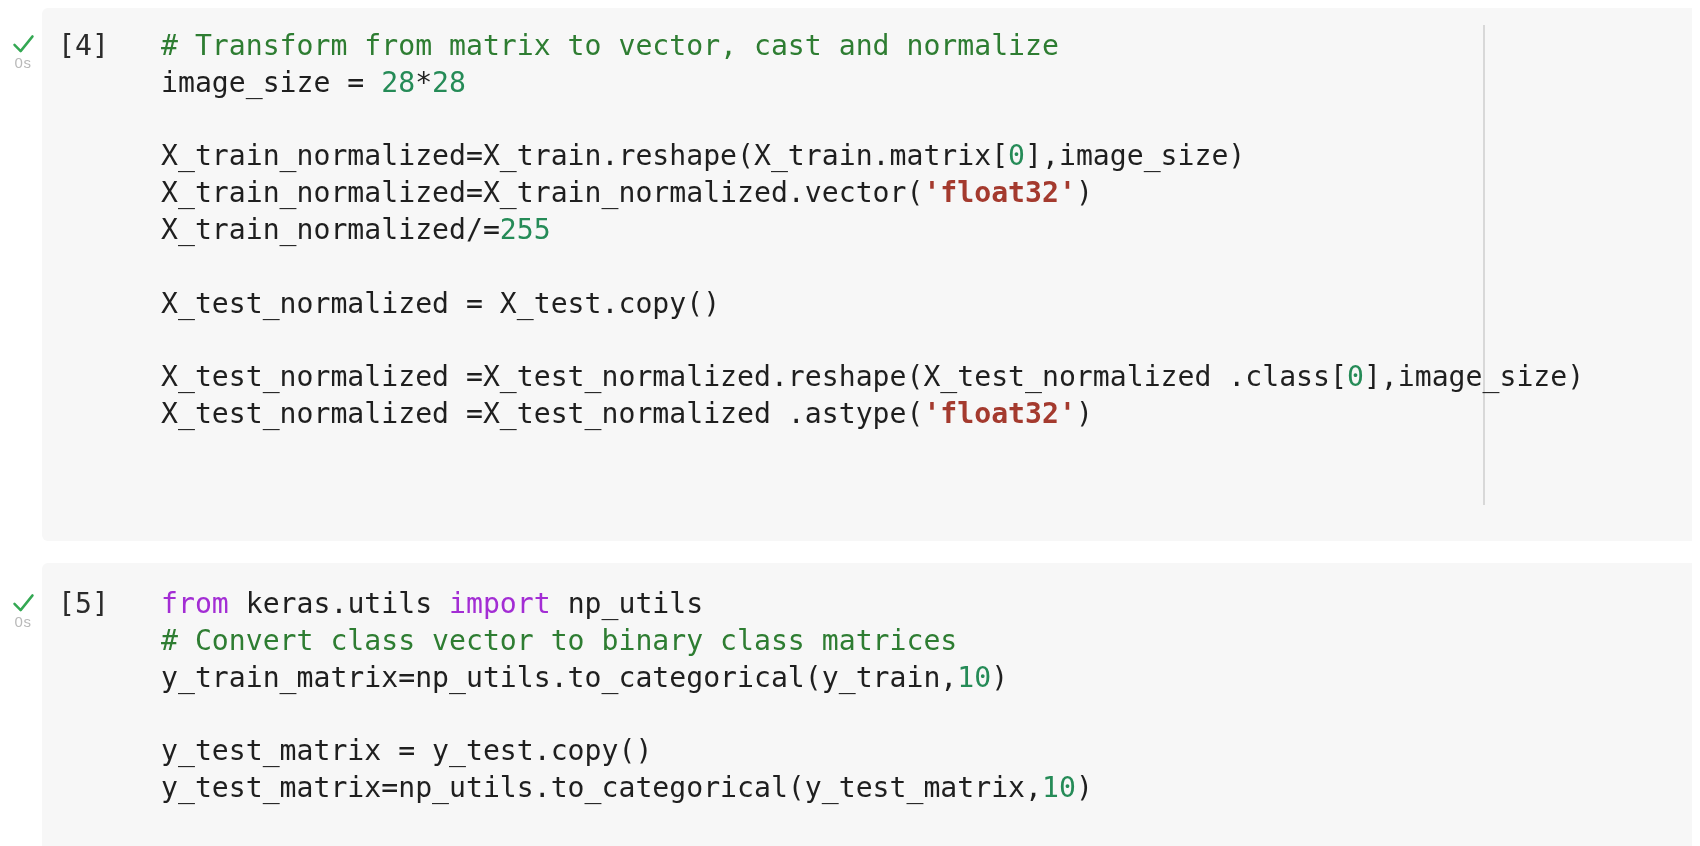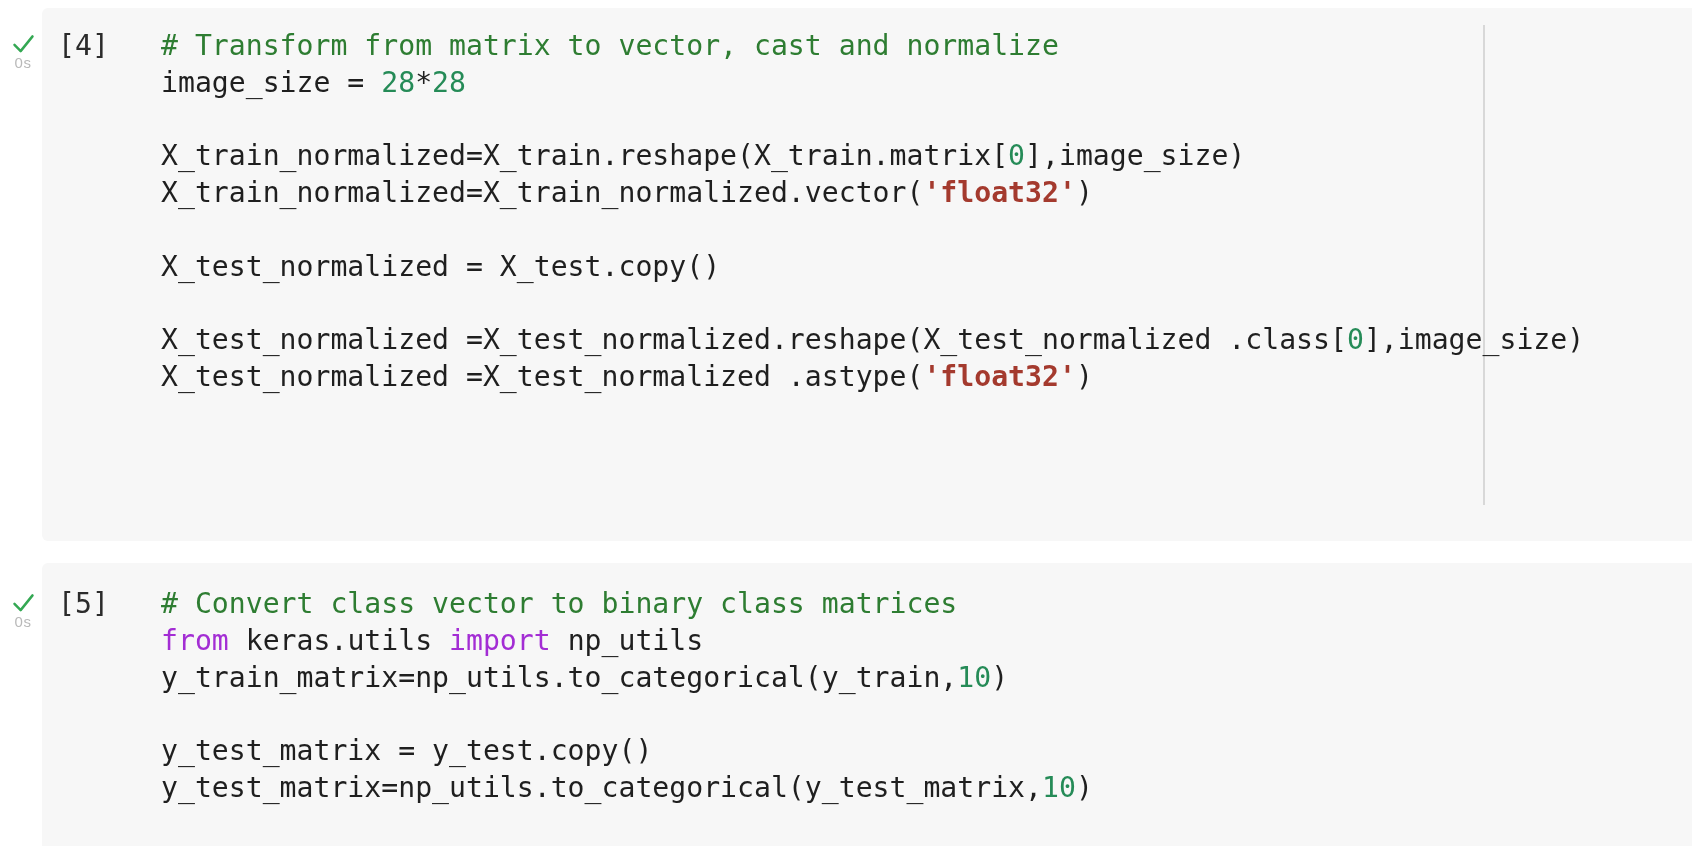--- a/index.html
+++ b/index.html
@@ -75,40 +75,41 @@
       </svg>
       <span class="duration">0s</span>
     </div>
     <div class="exec-label">[4]</div>
     <div class="code-editor">
         <div class="code-line"><span class="tok-comment"># Transform from matrix to vector, cast and normalize</span></div>
         <div class="code-line"><span class="tok-plain">image_size = </span><span class="tok-number">28</span><span class="tok-plain">*</span><span class="tok-number">28</span></div>
         <div class="code-line"></div>
         <div class="code-line"><span class="tok-plain">X_train_normalized=X_train.reshape(X_train.matrix[</span><span class="tok-number">0</span><span class="tok-plain">],image_size)</span></div>
         <div class="code-line"><span class="tok-plain">X_train_normalized=X_train_normalized.vector(</span><span class="tok-string">'float32'</span><span class="tok-plain">)</span></div>
+        <div class="code-line"><span class="tok-plain">X_train_normalized/=</span><span class="tok-number">255</span></div>
         <div class="code-line"></div>
         <div class="code-line"><span class="tok-plain">X_test_normalized = X_test.copy()</span></div>
         <div class="code-line"></div>
         <div class="code-line"><span class="tok-plain">X_test_normalized =X_test_normalized.reshape(X_test_normalized .class[</span><span class="tok-number">0</span><span class="tok-plain">],image_size)</span></div>
         <div class="code-line"><span class="tok-plain">X_test_normalized =X_test_normalized .astype(</span><span class="tok-string">'float32'</span><span class="tok-plain">)</span></div>
       </div>
   </section>
 
   <section class="cell-row row-2">
     <div class="cell-bg"></div>
     <div class="run-status">
       <svg class="check" width="23" height="19" viewBox="0 0 24 20">
         <path d="M2.5 11.5 L9 18 L21.5 2.5" fill="none" stroke="#34a853" stroke-width="2.6" stroke-linecap="round" stroke-linejoin="round"></path>
       </svg>
       <span class="duration">0s</span>
     </div>
     <div class="exec-label">[5]</div>
     <div class="code-editor">
+        <div class="code-line"><span class="tok-keyword">from</span><span class="tok-plain"> keras.utils </span><span class="tok-keyword">import</span><span class="tok-plain"> np_utils</span></div>
         <div class="code-line"><span class="tok-comment"># Convert class vector to binary class matrices</span></div>
-        <div class="code-line"><span class="tok-keyword">from</span><span class="tok-plain"> keras.utils </span><span class="tok-keyword">import</span><span class="tok-plain"> np_utils</span></div>
         <div class="code-line"><span class="tok-plain">y_train_matrix=np_utils.to_categorical(y_train,</span><span class="tok-number">10</span><span class="tok-plain">)</span></div>
         <div class="code-line"></div>
         <div class="code-line"><span class="tok-plain">y_test_matrix = y_test.copy()</span></div>
         <div class="code-line"><span class="tok-plain">y_test_matrix=np_utils.to_categorical(y_test_matrix,</span><span class="tok-number">10</span><span class="tok-plain">)</span></div>
       </div>
   </section>
 
 </div>
 
 </body></html>

